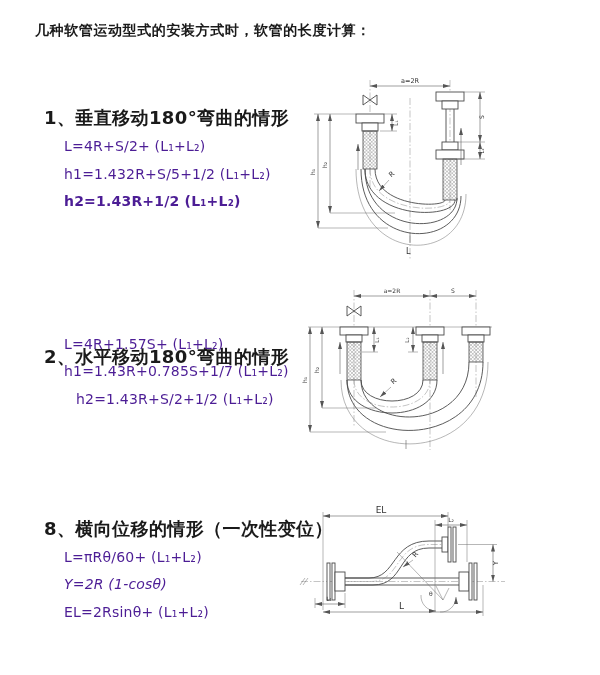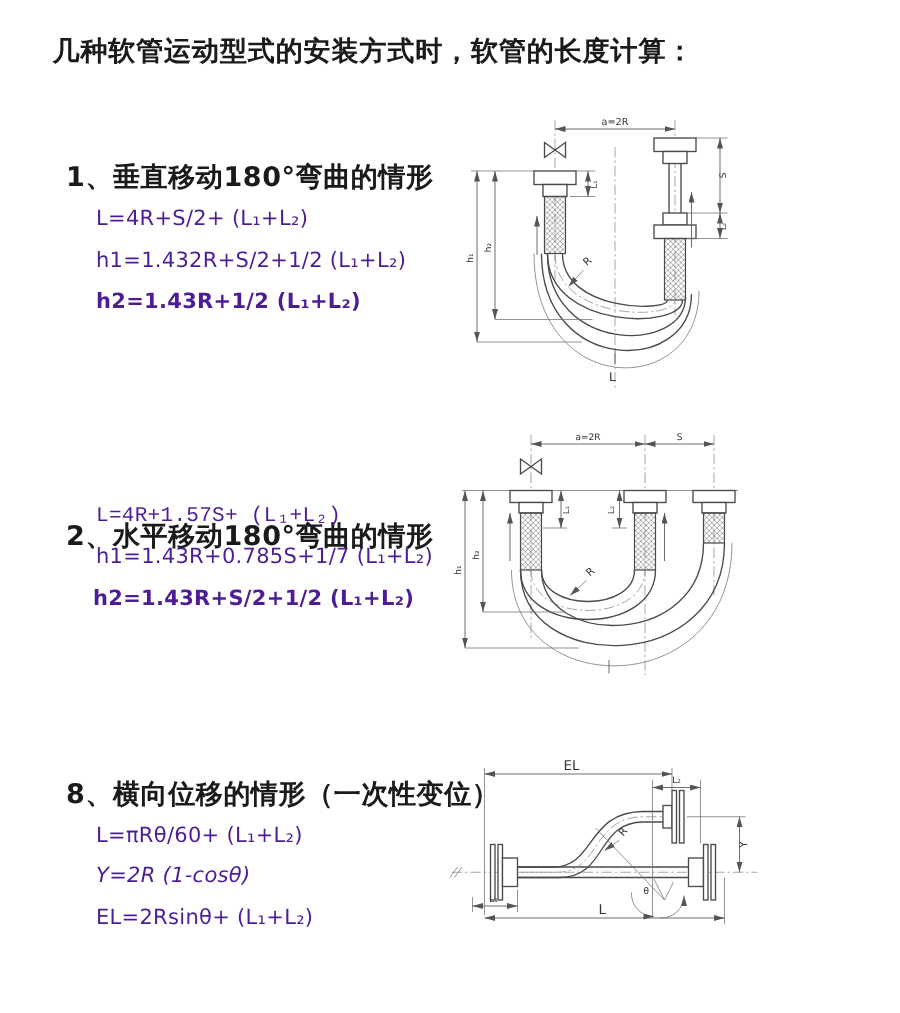--- a/index.html
+++ b/index.html
@@ -2,45 +2,45 @@
 <html><head>
 <meta charset="utf-8">
 <style>
   html,body{margin:0;padding:0;}
   body{
     width:600px;height:675px;position:relative;overflow:hidden;
     background:#ffffff;color:#1a1a1a;
     font-family:"DejaVu Sans","Liberation Sans",sans-serif;
   }
   .abs{position:absolute;}
-  .doc-title{left:35px;top:22px;font-size:18px;font-weight:bold;letter-spacing:0.6px;}
+  .doc-title{left:35px;top:22px;font-size:14px;font-weight:bold;letter-spacing:0.6px;}
   .sec-heading{font-size:18px;font-weight:bold;letter-spacing:0.4px;}
   .formula{font-size:14px;letter-spacing:0.2px;color:#4c1d95;}
   svg{position:absolute;}
   svg text{font-family:"DejaVu Sans",sans-serif;fill:#333;}
   .draw{stroke:#4a4a4a;stroke-width:0.9;fill:none;}
   .fl{stroke:#4a4a4a;stroke-width:0.9;fill:#ffffff;}
   .dim{stroke:#5f5f5f;stroke-width:0.6;fill:none;}
   .thin{stroke:#6f6f6f;stroke-width:0.5;fill:none;}
   .cl{stroke:#8a8a8a;stroke-width:0.5;fill:none;stroke-dasharray:7 2 1.5 2;}
 </style>
 </head>
 <body>
 
 <div class="abs doc-title">几种软管运动型式的安装方式时，软管的长度计算：</div>
 
 <div class="abs sec-heading" style="left:44px;top:106px;">1、垂直移动180°弯曲的情形</div>
 <div class="abs formula" style="left:64px;top:138px;">L=4R+S/2+ (L₁+L₂)</div>
-<div class="abs formula" style="left:64px;top:166px;">h1=1.432R+S/2+1/2 (L₁+L₂)</div>
+<div class="abs formula" style="left:64px;top:166px;">h1=1.432R+S/5+1/2 (L₁+L₂)</div>
 <div class="abs formula" style="left:64px;top:193px;font-weight:bold;">h2=1.43R+1/2 (L₁+L₂)</div>
 
 <div class="abs sec-heading" style="left:44px;top:304px;margin-top:41px;">2、水平移动180°弯曲的情形</div>
-<div class="abs formula" style="left:64px;top:336px;font-family:Liberation Mono, monospace;">L=4R+1.57S+ (L₁+L₂)</div>
+<div class="abs formula" style="left:64px;top:336px;">L=4R+1.57S+ (L₁+L₂)</div>
 <div class="abs formula" style="left:64px;top:363px;">h1=1.43R+0.785S+1/7 (L₁+L₂)</div>
-<div class="abs formula" style="left:62px;top:391px;font-weight:bold;">h2=1.43R+S/2+1/2 (L₁+L₂)</div>
+<div class="abs formula" style="left:76px;top:391px;">h2=1.43R+S/2+1/2 (L₁+L₂)</div>
 
 <div class="abs sec-heading" style="left:44px;top:517px;">8、横向位移的情形（一次性变位）</div>
 <div class="abs formula" style="left:64px;top:549px;">L=πRθ/60+ (L₁+L₂)</div>
 <div class="abs formula" style="left:64px;top:576px;font-style:italic;">Y=2R (1-cosθ)</div>
 <div class="abs formula" style="left:64px;top:604px;">EL=2Rsinθ+ (L₁+L₂)</div>
 
 <svg style="left:300px;top:70px;" width="290" height="195" viewBox="0 0 290 195">
   <defs>
     <marker id="ar1" markerWidth="8" markerHeight="5" refX="7" refY="2" orient="auto-start-reverse" markerUnits="userSpaceOnUse">
       <path d="M0,0 L7,2 L0,4 Z" fill="#555"></path>

